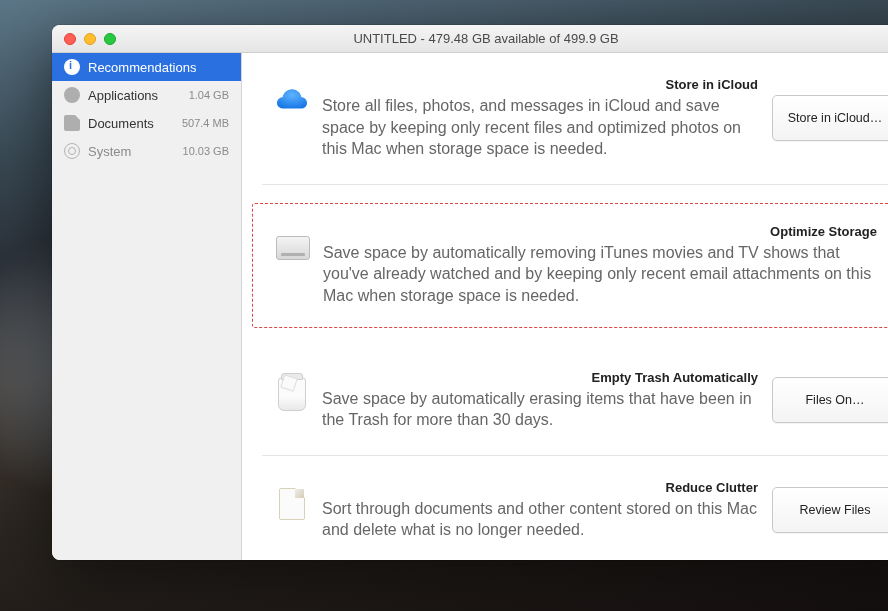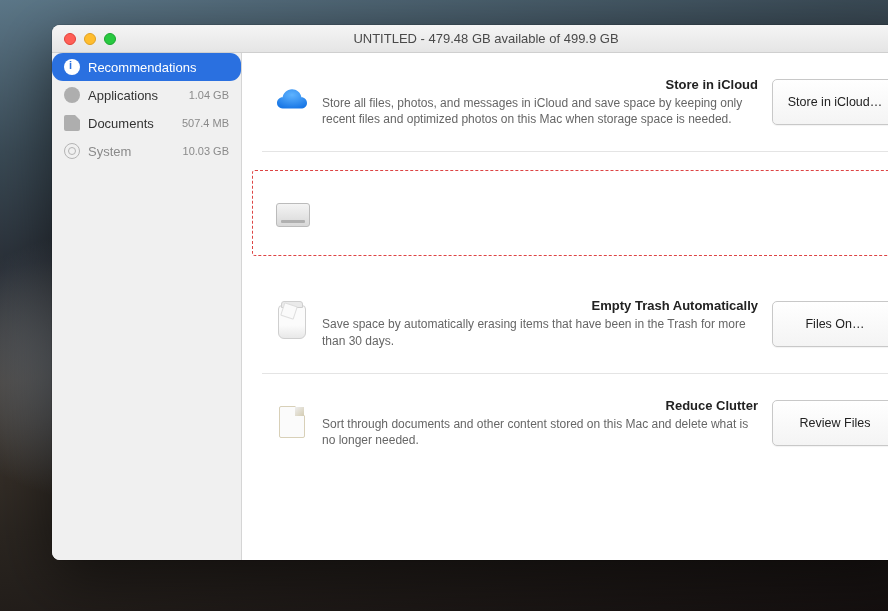--- a/index.html
+++ b/index.html
@@ -73,21 +73,20 @@
       flex-shrink: 0;
     }
     .sidebar-item {
       height: 27px;
       display: flex;
       align-items: center;
       padding: 14px 12px;
       font-size: 13px;
       color: #333;
       gap: 8px;
-      border-radius: 11px;
     }
     .sidebar-item.selected {
       background: #2a70e0;
       color: #fff;
     }
     .sidebar-item .icon {
       width: 16px;
       height: 16px;
       display: flex;
       align-items: center;
@@ -143,21 +142,21 @@
       padding-right: 12px;
     }
     .section-title {
       font-size: 13px;
       font-weight: 700;
       color: #222;
       margin-bottom: 3px;
       text-align: right;
     }
     .section-desc {
-      font-size: 12px;
+      font-size: 16px;
       color: #666;
       line-height: 1.35;
     }
     .section-action {
       width: 130px;
       display: flex;
       align-items: center;
       justify-content: center;
       flex-shrink: 0;
     }
@@ -326,20 +325,24 @@
           <div class="mac-button">Store in iCloud…</div>
         </div>
       </div>
 
       <div class="section-highlight">
         <div class="section-icon">
           <div class="ibox">
               <div class="ic-drive"></div>
             </div>
         </div>
+        <div class="section-body">
+          <div class="section-title">Optimize Storage</div>
+          <div class="section-desc">Save space by automatically removing iTunes movies and TV shows that you've already watched and by keeping only recent email attachments on this Mac when storage space is needed.</div>
+        </div>
       </div>
 
       <div class="section">
         <div class="section-icon">
           <div class="ibox">
               <div class="ic-trash">
                 <div class="paper"></div>
               </div>
             </div>
         </div>

